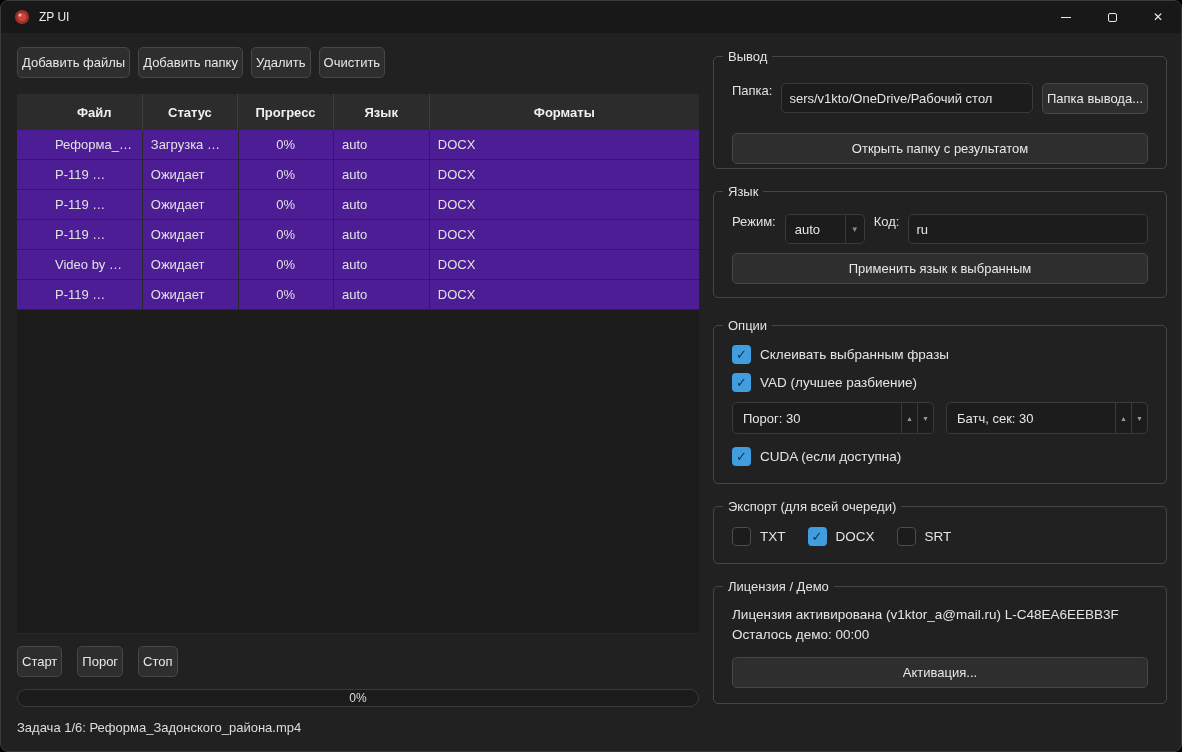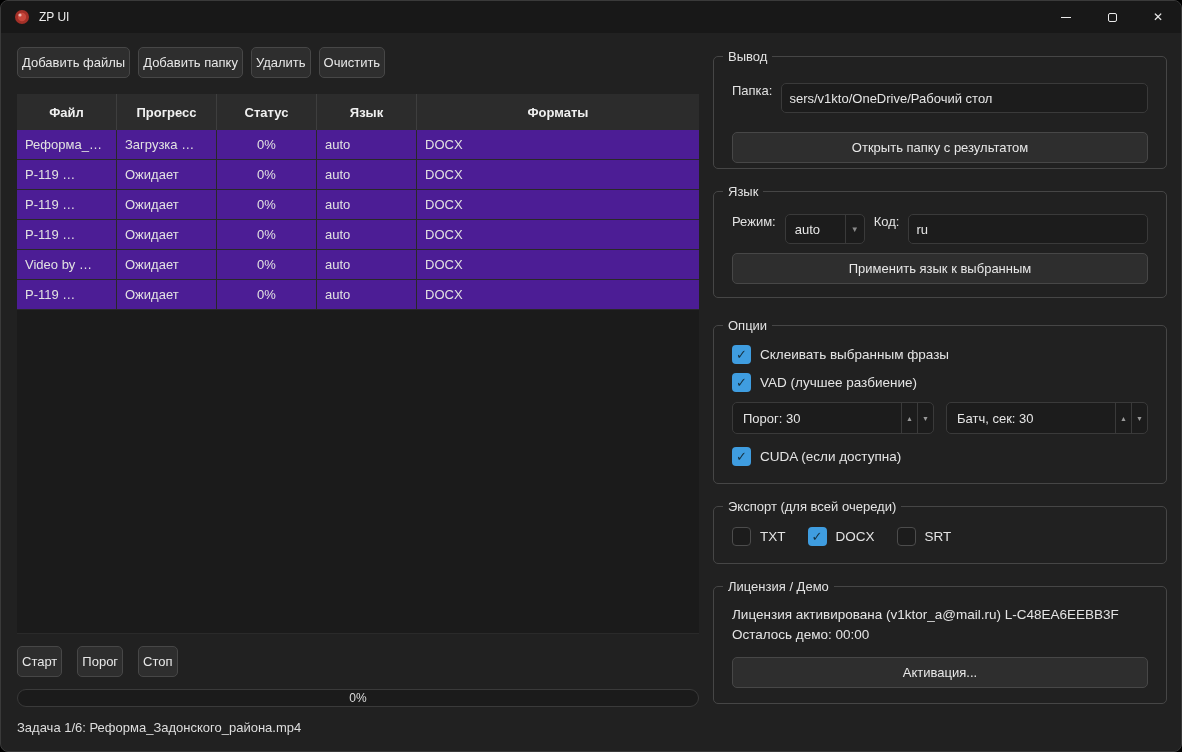--- a/index.html
+++ b/index.html
@@ -56,21 +56,21 @@
   .th {
     display:flex; align-items:center; justify-content:center;
     font-size:13px; font-weight:700; color:#f0f0f0;
   }
   .th + .th { border-left:1px solid #3e3e3e; }
   .trow { display:flex; height:30px; flex:none; border-bottom:1px solid #292929; background:#4c1d95; }
   .td { display:flex; align-items:center; font-size:13px; color:#e2e2e2; overflow:hidden; white-space:nowrap; }
   .td + .td { border-left:1px solid #292929; }
   .td.left { padding-left:8px; justify-content:flex-start; }
   .td.center { justify-content:center; }
-  .c0 { width:99px; } .c1 { width:100px; } .c2 { width:100px; } .c3 { width:100px; } .c4 { width:283px; }
+  .c0 { width:99px;margin-left:30px; } .c1 { width:100px; } .c2 { width:100px; } .c3 { width:100px; } .c4 { width:283px; }
   .tfill { flex:1; background:#1b1b1b; }
 
   .progressbar {
     position:absolute; left:16px; top:688px; width:682px; height:18px;
     background:#1b1b1b; border:1px solid #3a3a3a; border-radius:9px;
     display:flex; align-items:center; justify-content:center;
     font-size:12px; color:#dcdcdc;
   }
   .statusbar {
     position:absolute; left:16px; top:719px; font-size:13px; color:#dedede;
@@ -169,22 +169,22 @@
   <div class="toolbar">
     <button class="btn">Добавить файлы</button>
     <button class="btn">Добавить папку</button>
     <button class="btn">Удалить</button>
     <button class="btn">Очистить</button>
   </div>
 
   <div class="table">
     <div class="thead">
       <div class="th c0">Файл</div>
+      <div class="th c1">Статус</div>
       <div class="th c2">Прогресс</div>
-      <div class="th c1">Статус</div>
       <div class="th c3">Язык</div>
       <div class="th c4">Форматы</div>
     </div>
 
     <div class="trow">
       <div class="td c0 left">Реформа_…</div>
       <div class="td c1 left">Загрузка …</div>
       <div class="td c2 center">0%</div>
       <div class="td c3 left">auto</div>
       <div class="td c4 left">DOCX</div>
@@ -237,20 +237,21 @@
     <span>0%</span>
   </div>
 
   <div class="statusbar">Задача 1/6: Реформа_Задонского_района.mp4</div>
 
   <div class="group g-output">
     <span class="gtitle">Вывод</span>
     <div class="hrow">
       <span class="lbl">Папка:</span>
       <input class="field grow" value="sers/v1kto/OneDrive/Рабочий стол" style="">
+      <button class="btn">Папка вывода...</button>
     </div>
     <div class="mt-output">
       <button class="btn block">Открыть папку с результатом</button>
     </div>
   </div>
 
   <div class="group g-lang">
     <span class="gtitle">Язык</span>
     <div class="hrow">
       <span class="lbl">Режим:</span>

